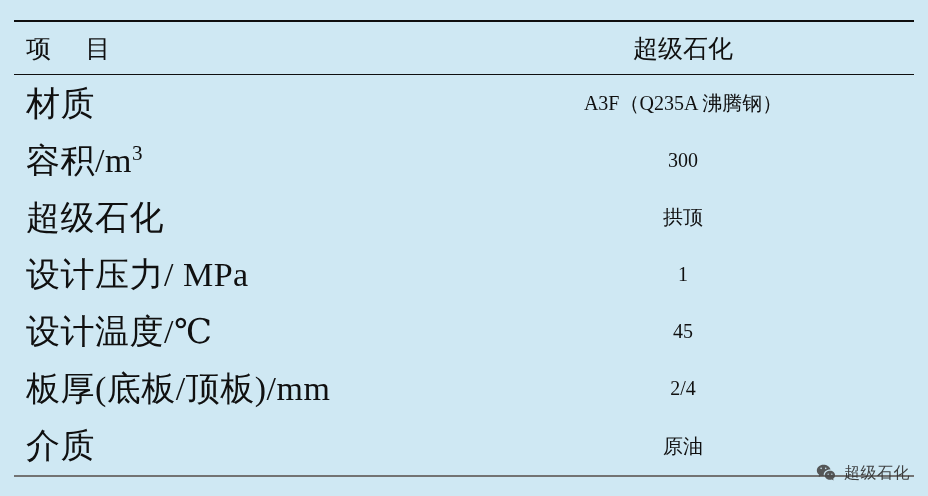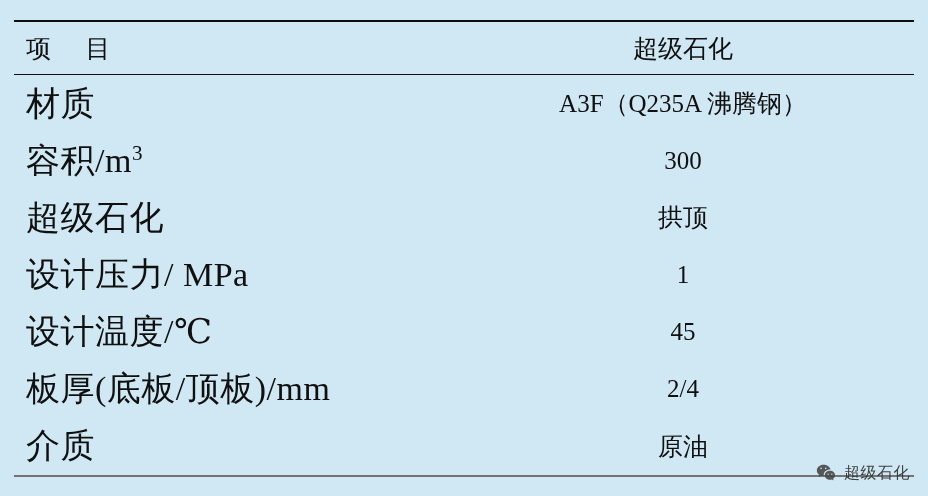--- a/index.html
+++ b/index.html
@@ -51,21 +51,21 @@
     width: 48%;
     text-align: left;
     padding-left: 12px !important;
     font-size: 34px;
     color: #101010;
     letter-spacing: 0.5px;
   }
   .col-val {
     width: 52%;
     text-align: center;
-    font-size: 25px;
+    font-size: 20px;
     color: #101010;
   }
   .head-item {
     font-size: 25px;
     letter-spacing: 0.5px;
   }
   .head-val {
     font-size: 25px;
   }
   .sp {

